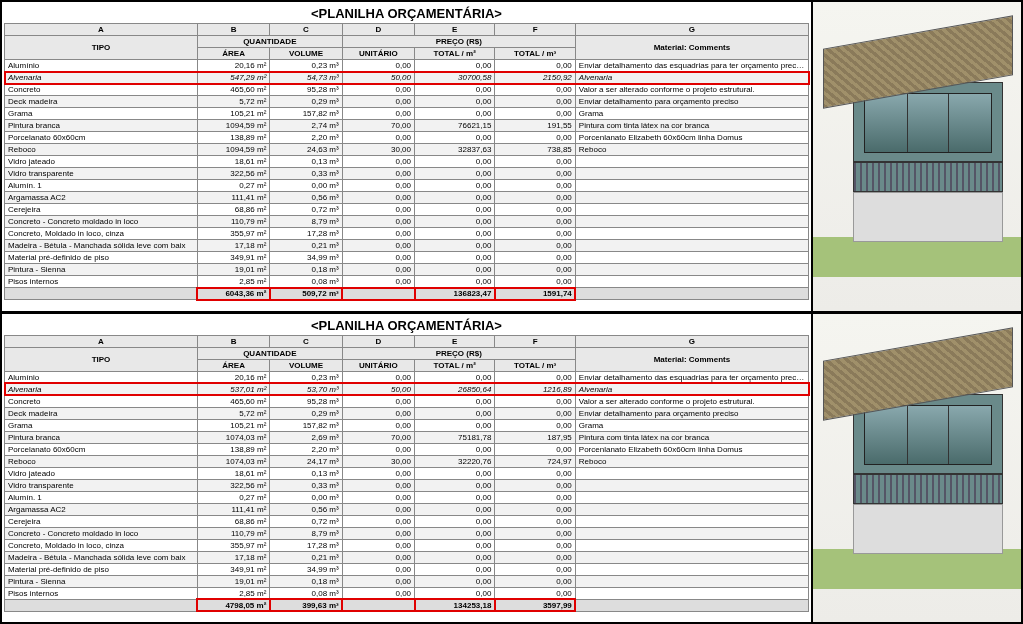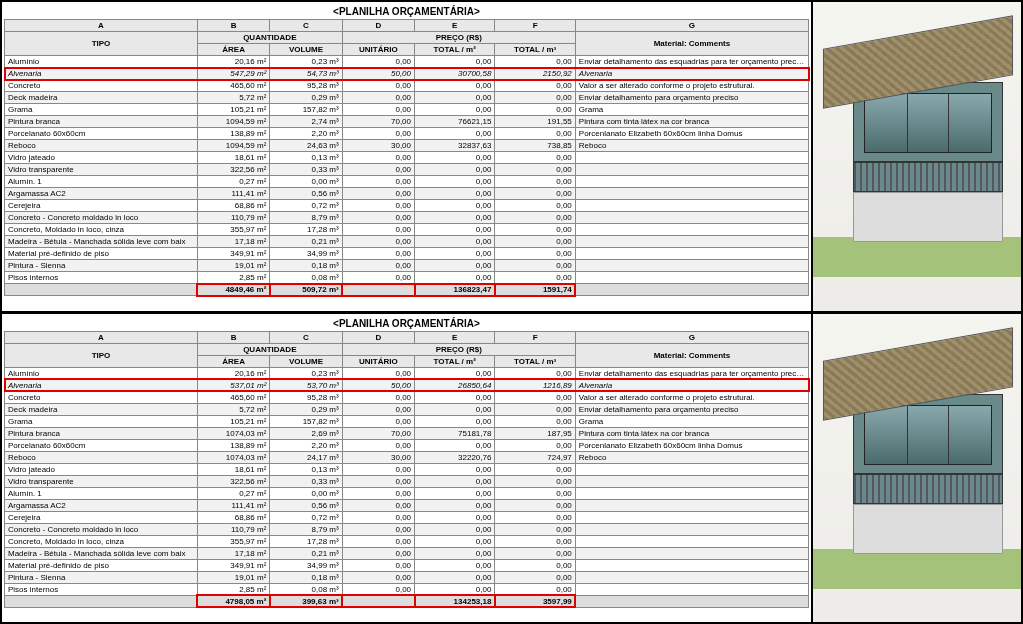--- a/index.html
+++ b/index.html
@@ -2,21 +2,21 @@
 <html><head>
 <meta charset="utf-8">
 <style>
   * { box-sizing: border-box; margin: 0; padding: 0; }
   body { font-family: Arial, sans-serif; font-size: 9px; background: #fff; width: 1023px; height: 624px; overflow: hidden; }
   .container { display: flex; flex-direction: column; height: 100%; border: 2px solid #000; }
   .panel { flex: 1; display: flex; border-bottom: 3px solid #000; }
   .panel:last-child { border-bottom: none; }
   .table-area { flex: 1; overflow: hidden; padding: 2px; }
   .viewport { width: 210px; border-left: 2px solid #000; position: relative; background: linear-gradient(180deg, #f5f5f0 0%, #edece8 100%); }
-  .title { text-align: center; font-weight: bold; font-size: 10px; padding: 2px; }
+  .title { text-align: center; font-weight: bold; font-size: 13px; padding: 2px; }
   table { border-collapse: collapse; width: 100%; table-layout: fixed; }
   th, td { border: 1px solid #888; padding: 1px 3px; font-size: 8px; white-space: nowrap; overflow: hidden; text-overflow: ellipsis; }
   th { background: #e8e8e8; text-align: center; font-weight: bold; }
   td.num { text-align: right; }
   td.txt { text-align: left; }
   tr.row td { background: #fff; }
   tr.row.odd td { background: #f2f2f2; }
   tr.hl td { background: #fff; font-style: italic; }
   tr.hl { outline: 2px solid #e00000; outline-offset: -1px; }
   tr.total td { background: #ddd; font-weight: bold; }
@@ -248,21 +248,21 @@
               <td class="txt">Pisos internos</td>
               <td class="num">2,85 m²</td>
               <td class="num">0,08 m³</td>
               <td class="num">0,00</td>
               <td class="num">0,00</td>
               <td class="num">0,00</td>
               <td class="txt"></td>
             </tr>
             <tr class="total">
               <td class="txt"></td>
-              <td class="num total-box">4849,46 m²</td>
+              <td class="num total-box">6043,36 m²</td>
               <td class="num total-box">509,72 m³</td>
               <td class="num total-box"></td>
               <td class="num total-box">136823,47</td>
               <td class="num total-box">1591,74</td>
               <td class="txt"></td>
             </tr>
           </tbody>
       </table>
     </div>
     <div class="viewport">

